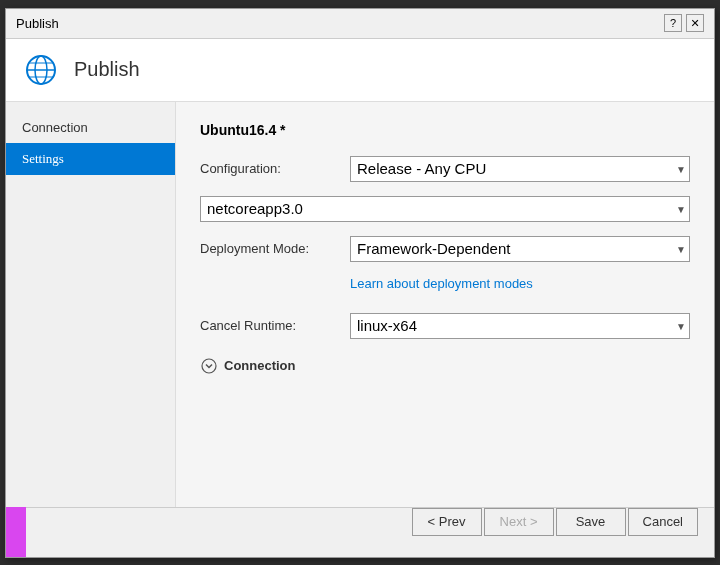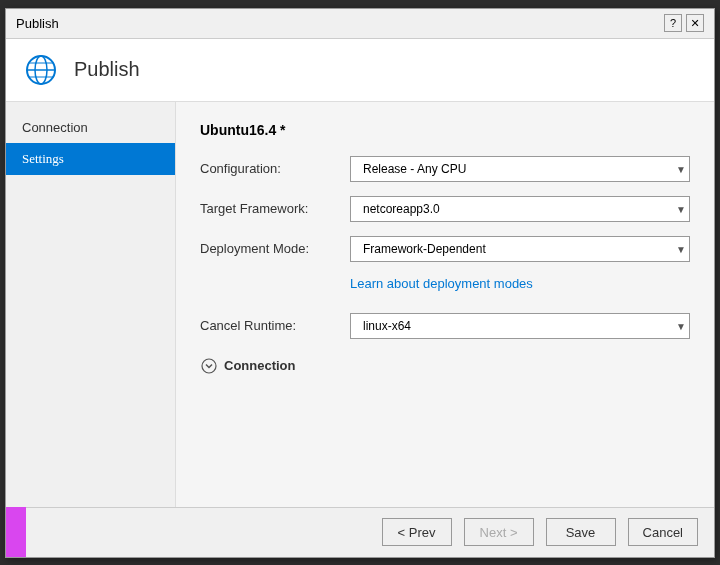--- a/index.html
+++ b/index.html
@@ -131,22 +131,22 @@
     }
     .dropdown-wrapper {
       position: relative;
       width: 100%;
     }
     .dropdown-wrapper select {
       width: 100%;
       height: 26px;
       border: 1px solid #999;
       background: #fff;
-      font-size: 12px;
-      padding: 2px 24px 2px 12px;
+      font-size: 15px;
+      padding: 2px 24px 2px 6px;
       appearance: none;
       -webkit-appearance: none;
       cursor: pointer;
       color: #000;
     }
     .dropdown-arrow {
       position: absolute;
       right: 4px;
       top: 50%;
       transform: translateY(-50%);
@@ -185,24 +185,24 @@
       font-size: 13px;
       font-weight: 600;
       color: #333;
     }
 
     .footer-area {
       background: #f0f0f0;
       border-top: 1px solid #ccc;
       height: 50px;
       display: flex;
-      align-items: center;
+      align-items: flex-start;
       justify-content: flex-end;
       padding: 0 16px;
-      gap: 12px;
+      gap: 2px;
       flex-shrink: 0;
       margin-left: 20px;
     }
     .footer-btn {
       height: 28px;
       min-width: 70px;
       padding: 0 14px;
       border: 1px solid #999;
       background: #f0f0f0;
       font-size: 13px;
@@ -268,21 +268,20 @@
               <option>Debug - Any CPU</option>
               <option>Release</option>
               <option>Debug</option>
             </select>
             <span class="dropdown-arrow">▼</span>
           </div>
         </div>
       </div>
 
       <div class="form-row">
-        <div class="form-label">Target Framework:</div>
         <div class="form-control">
           <div class="dropdown-wrapper">
             <select>
               <option>netcoreapp3.0</option>
               <option>netcoreapp2.1</option>
               <option>net5.0</option>
             </select>
             <span class="dropdown-arrow">▼</span>
           </div>
         </div>

